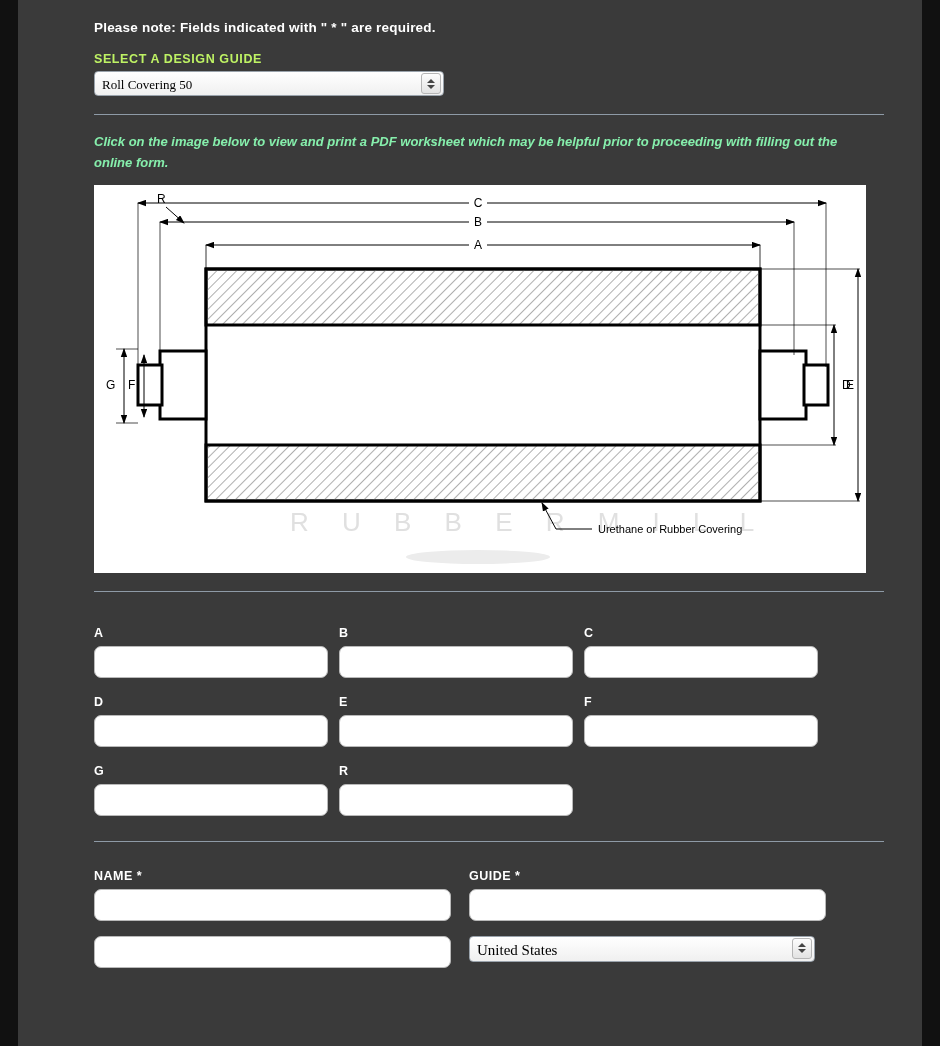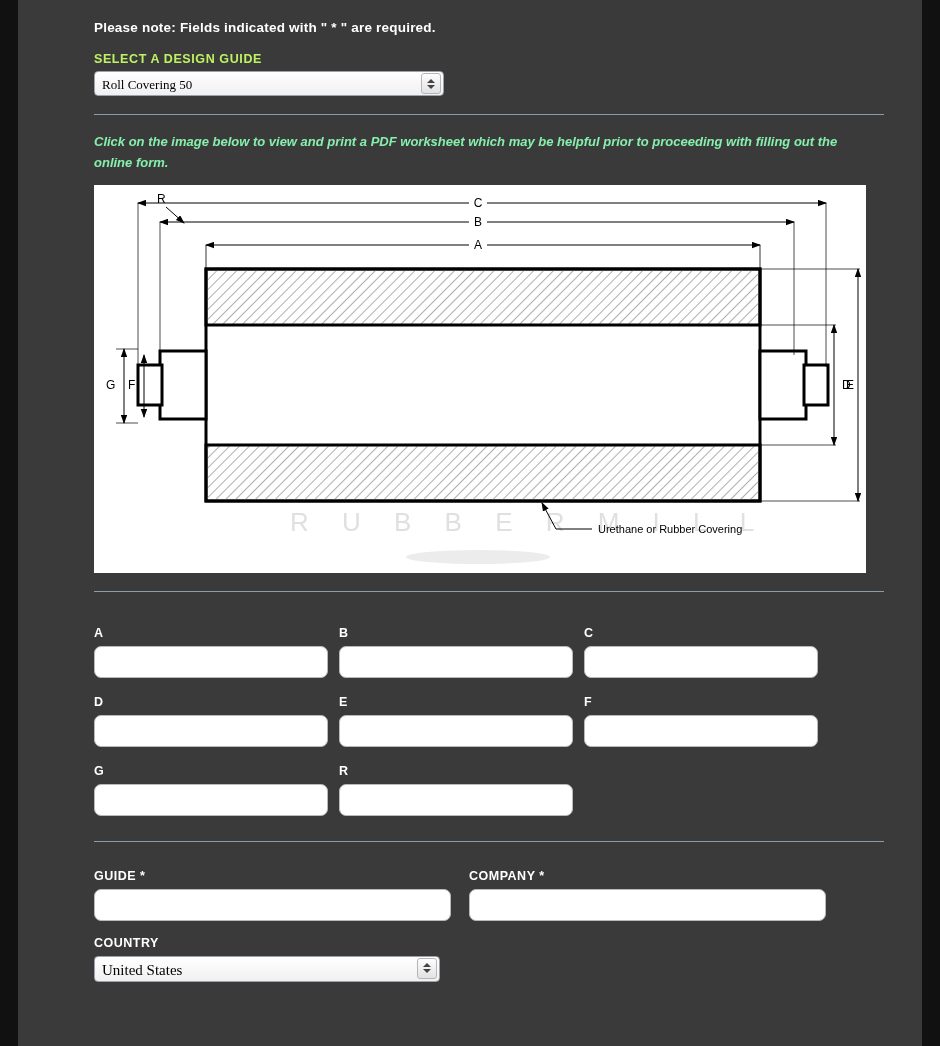--- a/index.html
+++ b/index.html
@@ -309,30 +309,32 @@
       <div class="fld">
         <label>R</label>
         <input type="text" value="" style="">
       </div>
     </div>
 
     <hr class="rule2">
 
     <div class="contact">
       <div class="cfld">
+        <label>NAME *</label>
+        <input type="text" value="" style="">
+      </div>
+      <div class="cfld">
         <label>GUIDE *</label>
         <input type="text" value="" style="">
       </div>
 
       <div class="cfld">
-        <label>COMPANY *</label>
         <input type="text" value="" style="">
       </div>
       <div class="cfld">
-        <label>COUNTRY</label>
         <div class="select-wrap">
           <select class="styled">
             <option>United States</option>
           </select>
           <span class="select-arrows">
             <i class="up"></i>
               <i class="down"></i>
           </span>
         </div>
       </div>

